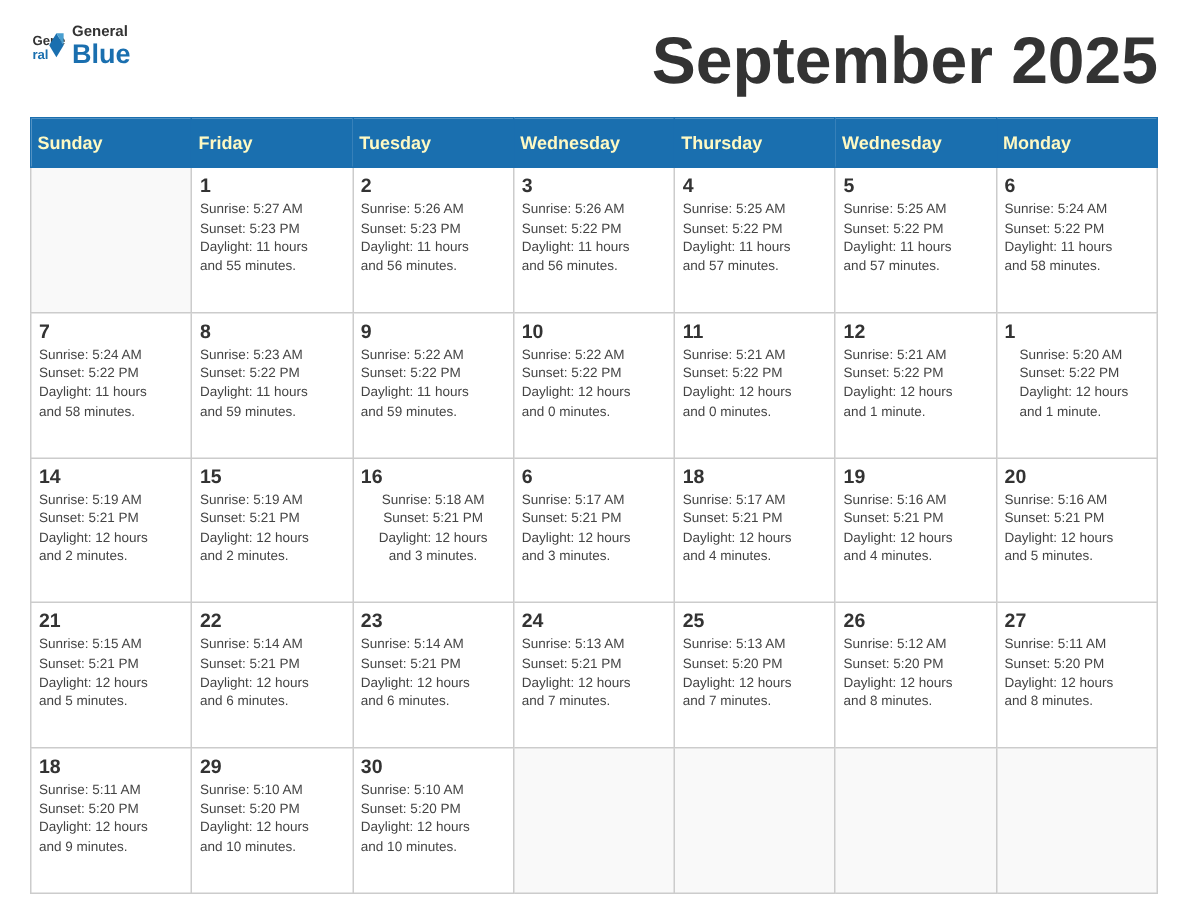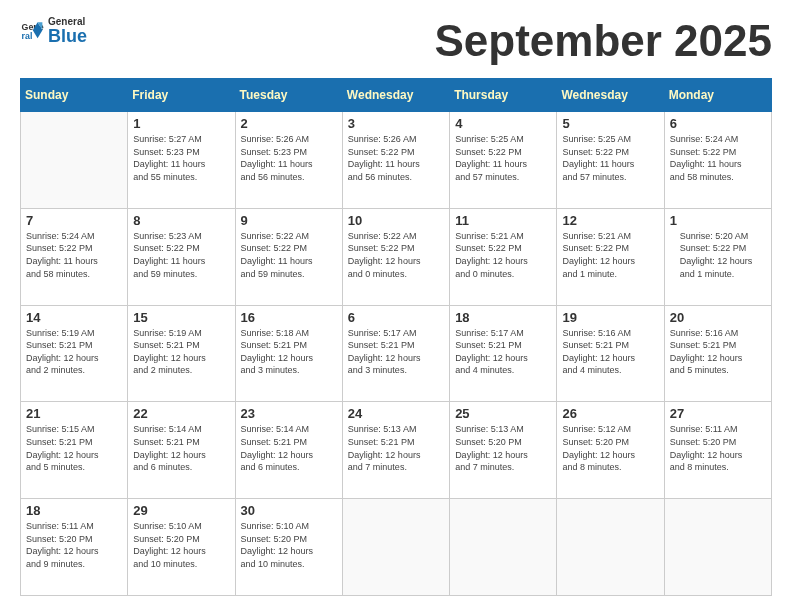--- a/index.html
+++ b/index.html
@@ -229,21 +229,21 @@
           </td>
           <td>
             <span class="day-num">15</span>
             <div class="day-info" style="white-space: pre-line;">Sunrise: 5:19 AM
 Sunset: 5:21 PM
 Daylight: 12 hours
 and 2 minutes.</div>
           </td>
           <td>
             <span class="day-num">16</span>
-            <div class="day-info" style="white-space: pre-line;">Sunrise: 5:18 AM
+            <div class="day-info" style="white-space: pre-line; text-align: center;">Sunrise: 5:18 AM
 Sunset: 5:21 PM
 Daylight: 12 hours
 and 3 minutes.</div>
           </td>
           <td>
             <span class="day-num">6</span>
             <div class="day-info" style="white-space: pre-line;">Sunrise: 5:17 AM
 Sunset: 5:21 PM
 Daylight: 12 hours
 and 3 minutes.</div>

